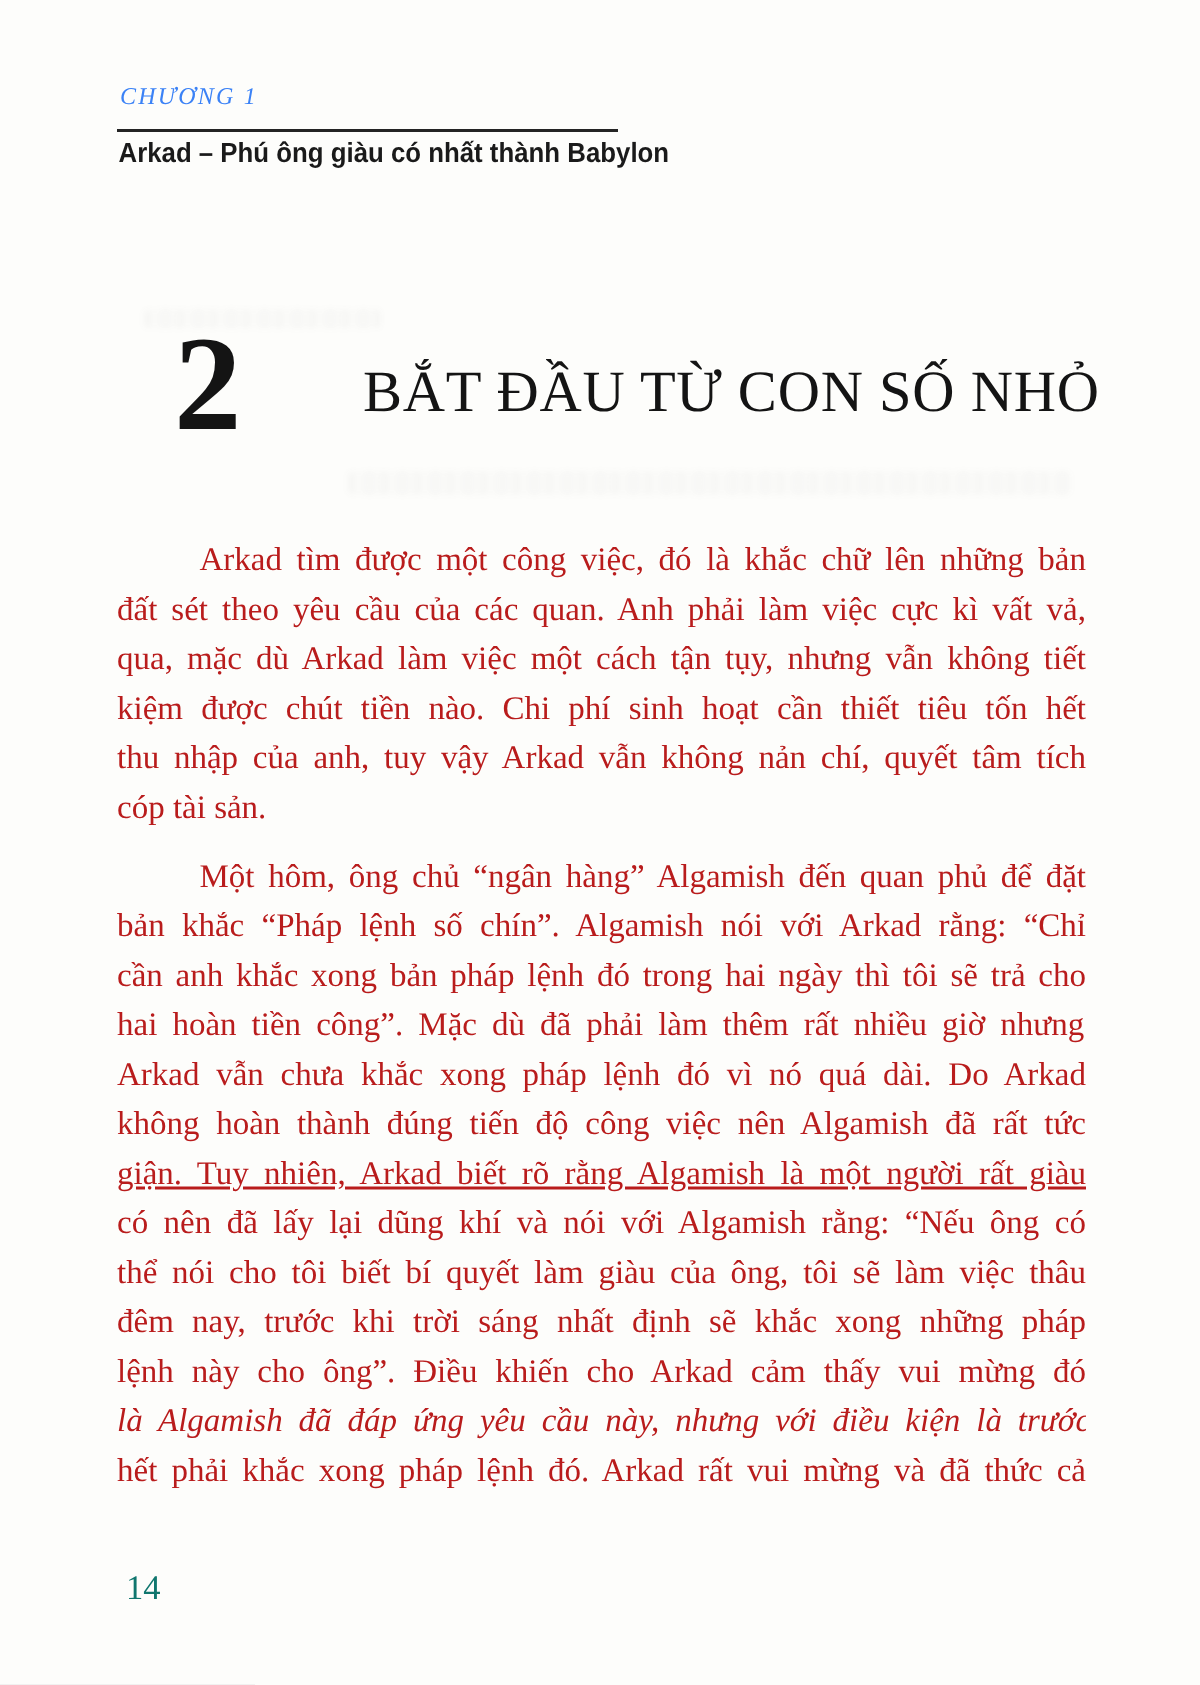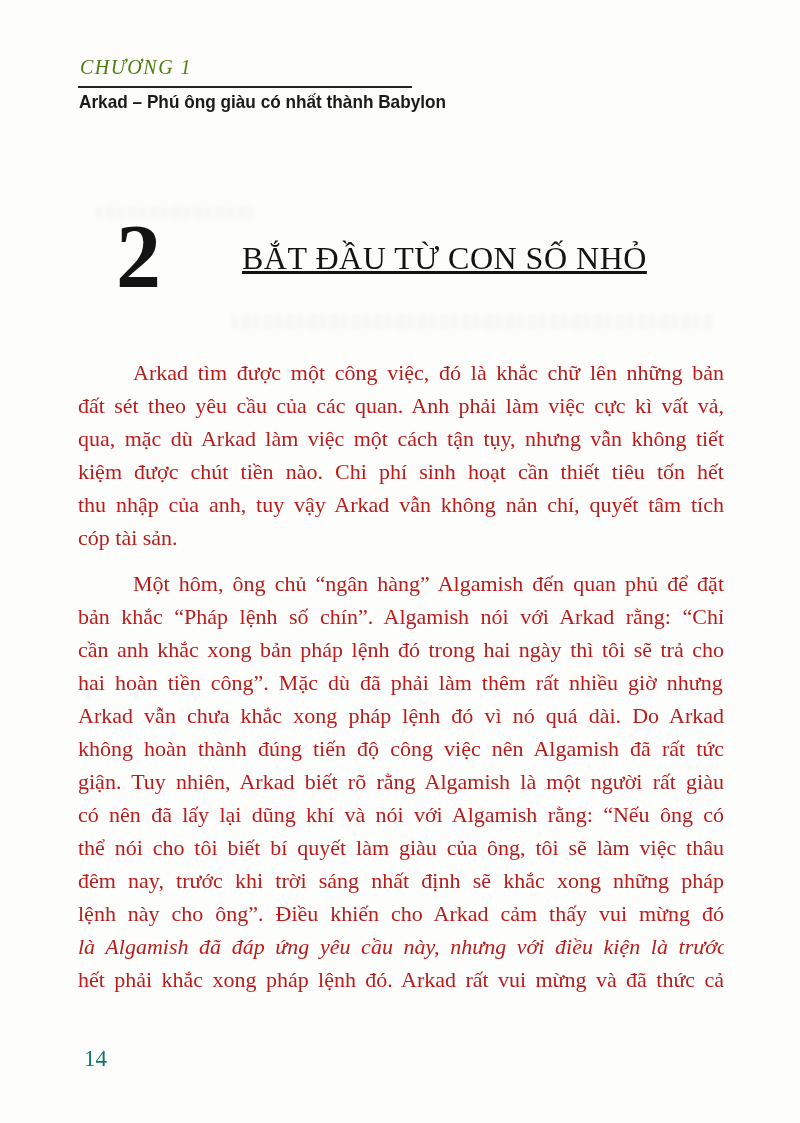--- a/index.html
+++ b/index.html
@@ -10,23 +10,23 @@
     background:#fdfdfb;
     color:#1c1c1c;
     font-family:"Liberation Serif","DejaVu Serif",serif;
     overflow:hidden;
   }
 
   
   .chapter-label {
     position:absolute; left:80px; top:56px;
     font-style:italic;
-    font-size:20px; line-height:1.1;
+    font-size:16px; line-height:1.1;
     letter-spacing:1.5px;
-    color:#4d7c0f;
+    color:#3b82f6;
   }
   .header-rule {
     position:absolute; left:78px; top:86px;
     width:334px; height:2px;
     background:#242424;
   }
   .chapter-subtitle {
     position:absolute; left:79px; top:91px;
     font-family:"Liberation Sans","DejaVu Sans",sans-serif;
     font-weight:bold;
@@ -37,25 +37,24 @@
   }
 
   
   .chapter-number {
     position:absolute; left:116px; top:212px;
     font-size:90px; font-weight:bold; line-height:1;
     color:#141414;
   }
   .chapter-title {
     position:absolute; left:242px; top:241px;
-    font-size:32px; line-height:1.1;
+    font-size:39px; line-height:1.1;
     letter-spacing:0.5px;
     white-space:nowrap;
     color:#141414;
-    text-decoration:underline;
   }
 
   
   .ghost {
     position:absolute;
     filter:blur(2px);
     opacity:0.55;
     background:repeating-linear-gradient(90deg,
       rgba(90,90,90,0.10) 0px, rgba(90,90,90,0.02) 7px,
       rgba(120,120,120,0.09) 14px, rgba(120,120,120,0.02) 22px);
@@ -110,21 +109,21 @@
         <div class="pline" style="word-spacing: 4.34014px;"><span>thu nhập của anh, tuy vậy Arkad vẫn không nản chí, quyết tâm tích</span></div>
         <div class="pline flush"><span>cóp tài sản.</span></div>
       </div>
       <div class="paragraph">
         <div class="pline first" style="word-spacing: 3.625px;"><span>Một hôm, ông chủ “ngân hàng” Algamish đến quan phủ để đặt</span></div>
         <div class="pline" style="word-spacing: 6.01278px;"><span>bản khắc “Pháp lệnh số chín”. Algamish nói với Arkad rằng: “Chỉ</span></div>
         <div class="pline" style="word-spacing: 3.02917px;"><span>cần anh khắc xong bản pháp lệnh đó trong hai ngày thì tôi sẽ trả cho</span></div>
         <div class="pline" style="word-spacing: 4.54928px;"><span>hai hoàn tiền công”. Mặc dù đã phải làm thêm rất nhiều giờ nhưng</span></div>
         <div class="pline" style="word-spacing: 5.63221px;"><span>Arkad vẫn chưa khắc xong pháp lệnh đó vì nó quá dài. Do Arkad</span></div>
         <div class="pline" style="word-spacing: 5.58984px;"><span>không hoàn thành đúng tiến độ công việc nên Algamish đã rất tức</span></div>
-        <div class="pline" style="word-spacing: 4.71745px;"><span>giận. Tuy nhiên, Arkad biết rõ rằng Algamish là một người rất giàu</span></div>
+        <div class="pline" style="word-spacing: 4.71745px; text-decoration: underline;"><span>giận. Tuy nhiên, Arkad biết rõ rằng Algamish là một người rất giàu</span></div>
         <div class="pline" style="word-spacing: 4.8125px;"><span>có nên đã lấy lại dũng khí và nói với Algamish rằng: “Nếu ông có</span></div>
         <div class="pline" style="word-spacing: 4.37188px;"><span>thể nói cho tôi biết bí quyết làm giàu của ông, tôi sẽ làm việc thâu</span></div>
         <div class="pline" style="word-spacing: 6.69661px;"><span>đêm nay, trước khi trời sáng nhất định sẽ khắc xong những pháp</span></div>
         <div class="pline" style="word-spacing: 6.45703px;"><span>lệnh này cho ông”. Điều khiến cho Arkad cảm thấy vui mừng đó</span></div>
         <div class="pline" style="word-spacing: 5.1262px; font-style: italic;"><span>là Algamish đã đáp ứng yêu cầu này, nhưng với điều kiện là trước</span></div>
         <div class="pline" style="word-spacing: 3.89955px;"><span>hết phải khắc xong pháp lệnh đó. Arkad rất vui mừng và đã thức cả</span></div>
       </div>
     </div>
 
   <div class="page-number">14</div>

